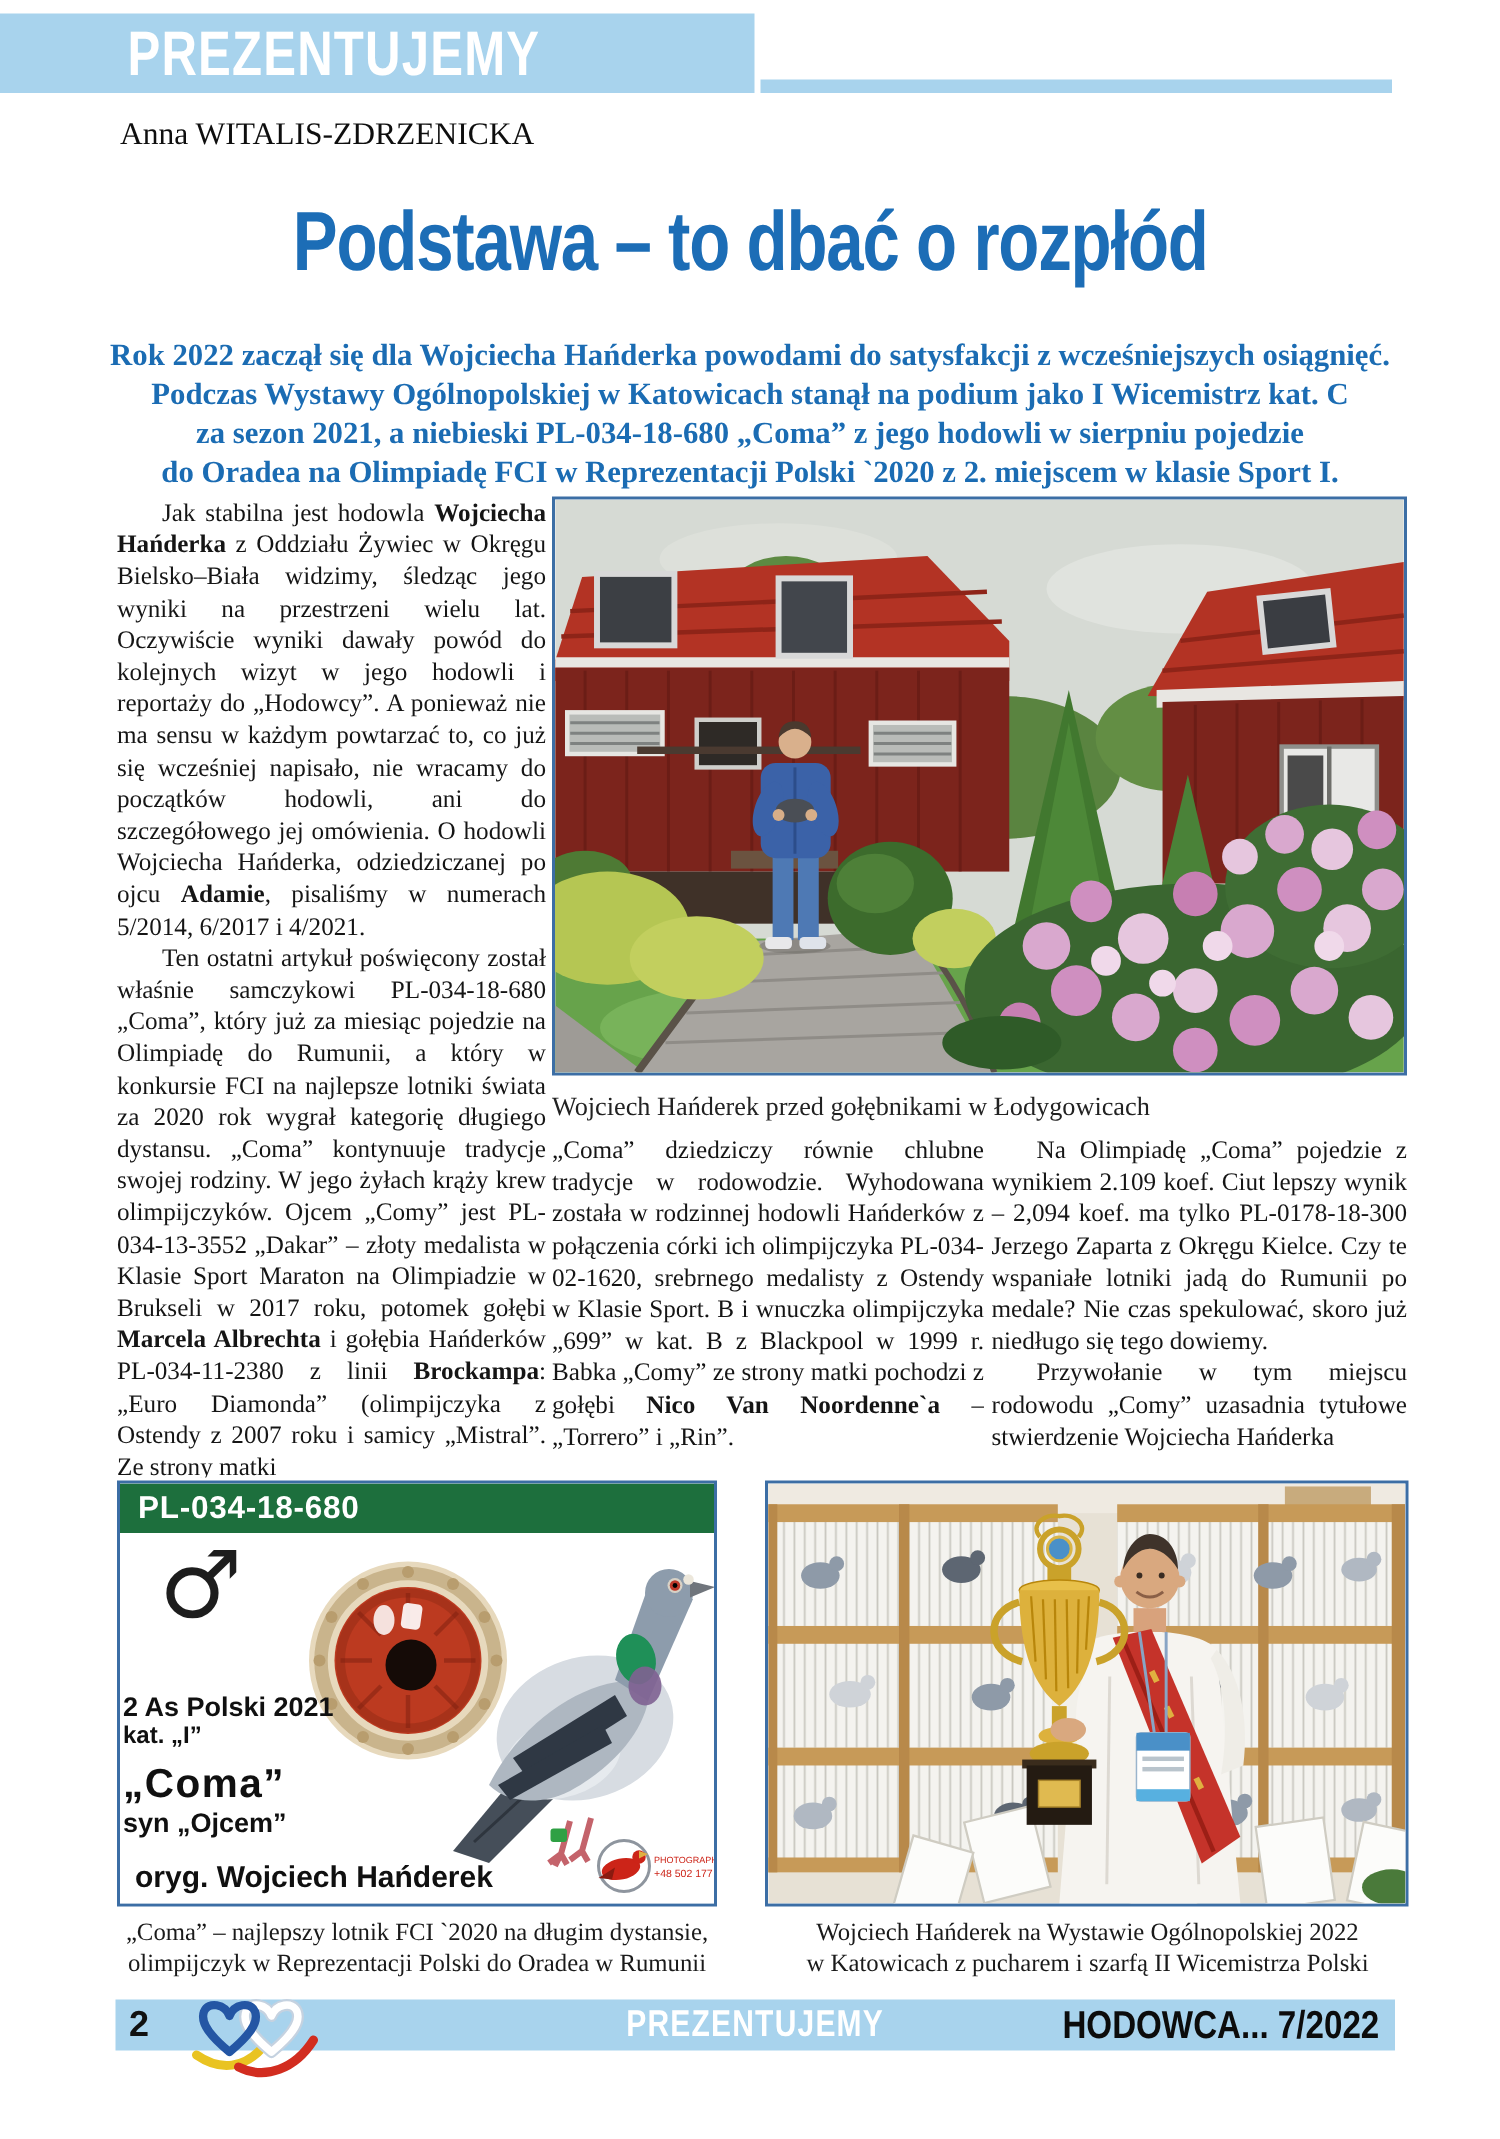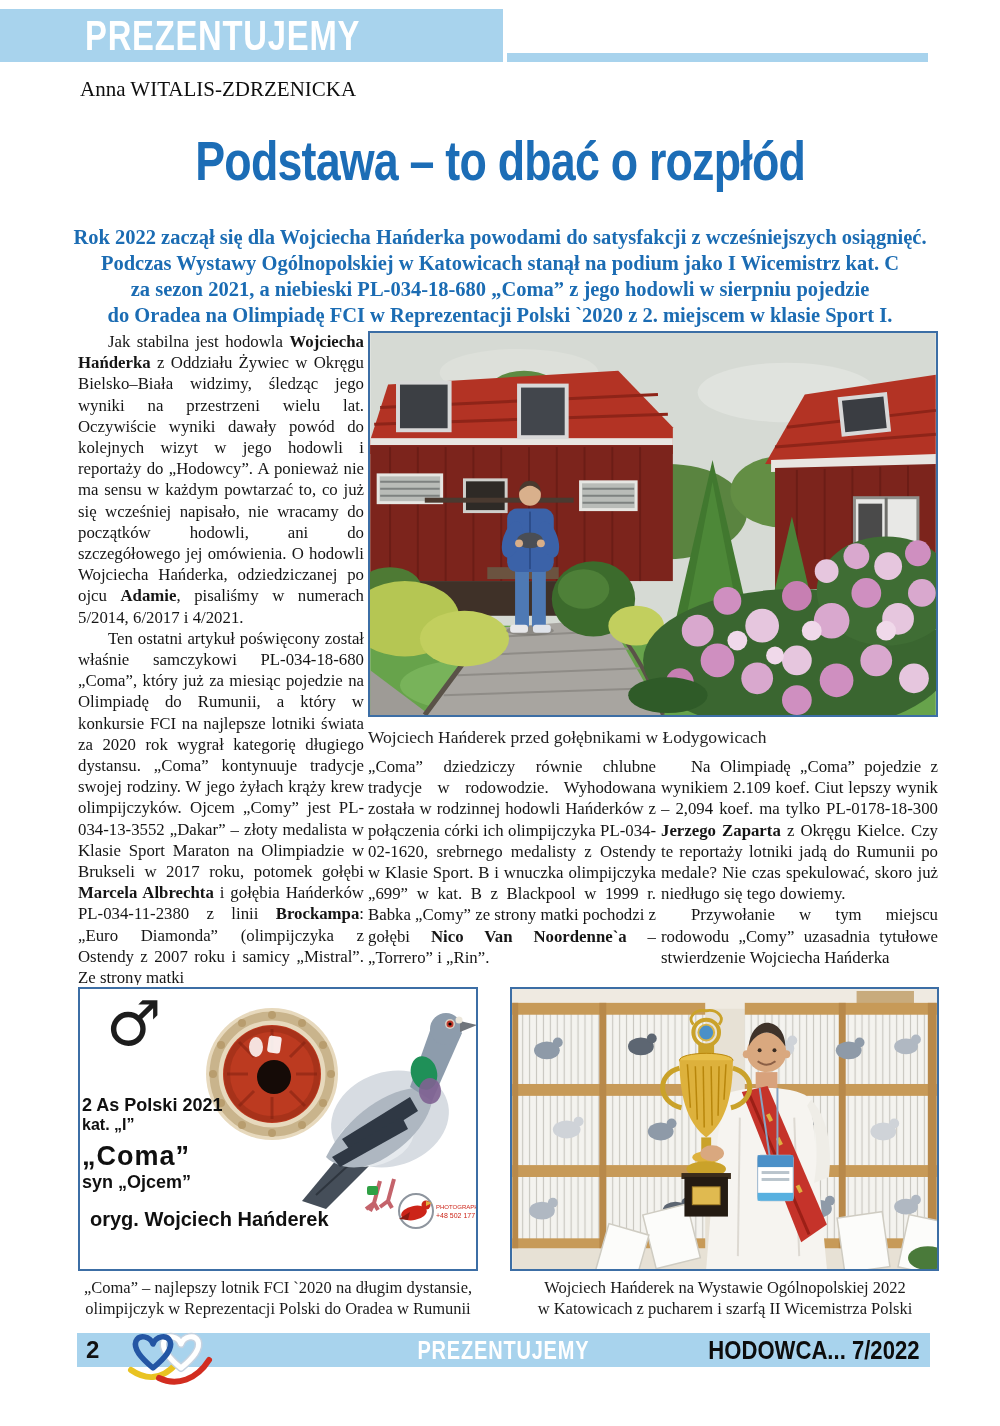--- a/index.html
+++ b/index.html
@@ -247,25 +247,26 @@
       </g>
     </svg>
   </div>
   <div id="main-caption">Wojciech Hańderek przed gołębnikami w Łodygowicach</div>
 
   <div class="col" id="col2">
     <p class="noindent"><span>„Coma” dziedziczy równie chlubne tradycje w rodowodzie. Wyhodowana została w rodzinnej hodowli Hańderków z połączenia córki ich olimpijczyka PL-034-02-1620, srebrnego medalisty z Ostendy w Klasie Sport. B i wnuczka olimpijczyka „699” w kat. B z Blackpool w 1999 r. Babka „Comy” ze strony matki pochodzi z gołębi </span><span style="font-weight: bold;">Nico Van Noordenne`a</span><span> – „Torrero” i „Rin”.</span></p>
   </div>
 
   <div class="col" id="col3">
-    <p><span>Na Olimpiadę „Coma” pojedzie z wynikiem 2.109 koef. Ciut lepszy wynik – 2,094 koef. ma tylko PL-0178-18-300 </span><span style="font-weight: bold;">Jerzego Zaparta</span><span> z Okręgu Kielce. Czy te reportaży lotniki jadą do Rumunii po medale? Nie czas spekulować, skoro już niedługo się tego dowiemy.</span></p>
+    <p><span>Na Olimpiadę „Coma” pojedzie z wynikiem 2.109 koef. Ciut lepszy wynik – 2,094 koef. ma tylko PL-0178-18-300 </span><span style="font-weight: normal;">Jerzego Zaparta</span><span> z Okręgu Kielce. Czy te wspaniałe lotniki jadą do Rumunii po medale? Nie czas spekulować, skoro już niedługo się tego dowiemy.</span></p>
     <p><span>Przywołanie w tym miejscu rodowodu „Comy” uzasadnia tytułowe stwierdzenie Wojciecha Hańderka</span></p>
   </div>
 
   <div class="photo-frame" id="pigeon-card">
+    <div class="card-header">PL-034-18-680</div>
     <div class="card-body">
       <svg class="card-svg" width="396" height="247" viewBox="0 0 396 247">
 
         <g>
           <circle cx="192" cy="85" r="66" fill="#e7d9bd"></circle>
           <circle cx="192" cy="85" r="58" fill="none" stroke="#c9b48c" stroke-width="9"></circle>
           <g fill="#b89d6e">
             <circle cx="251" cy="85" r="4"></circle>
               <circle cx="243" cy="114" r="4"></circle>
               <circle cx="222" cy="136" r="4"></circle>

